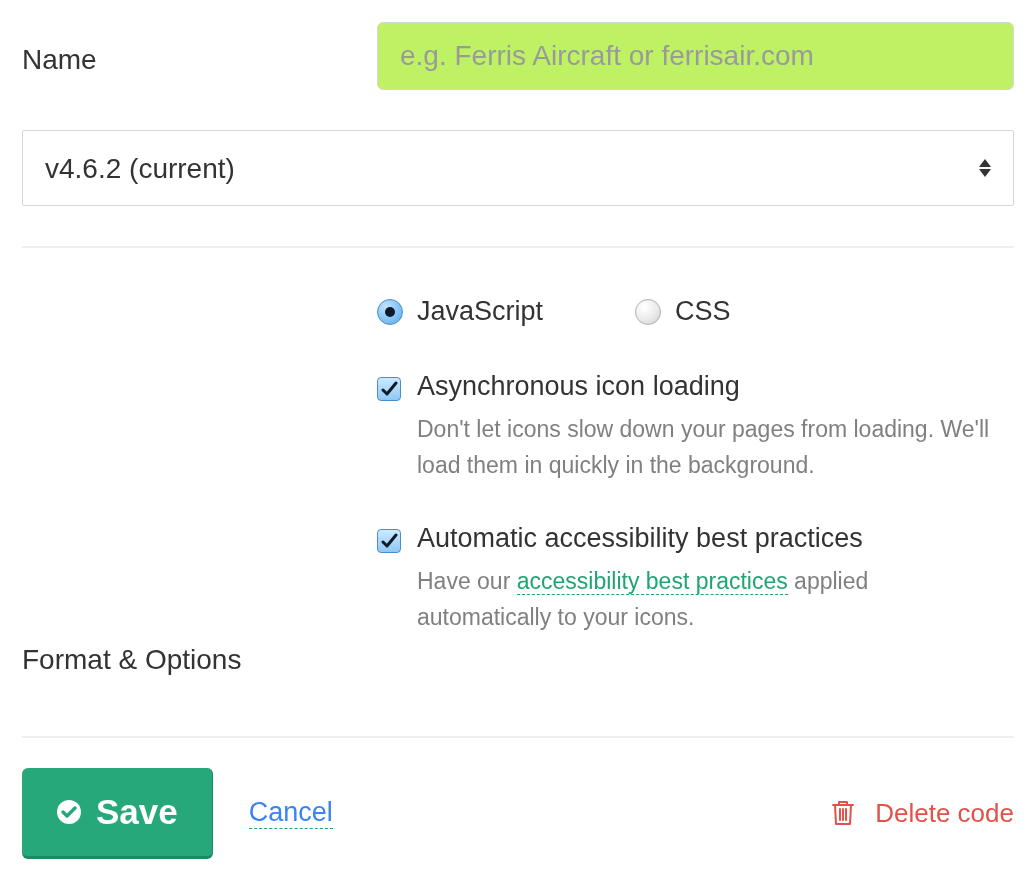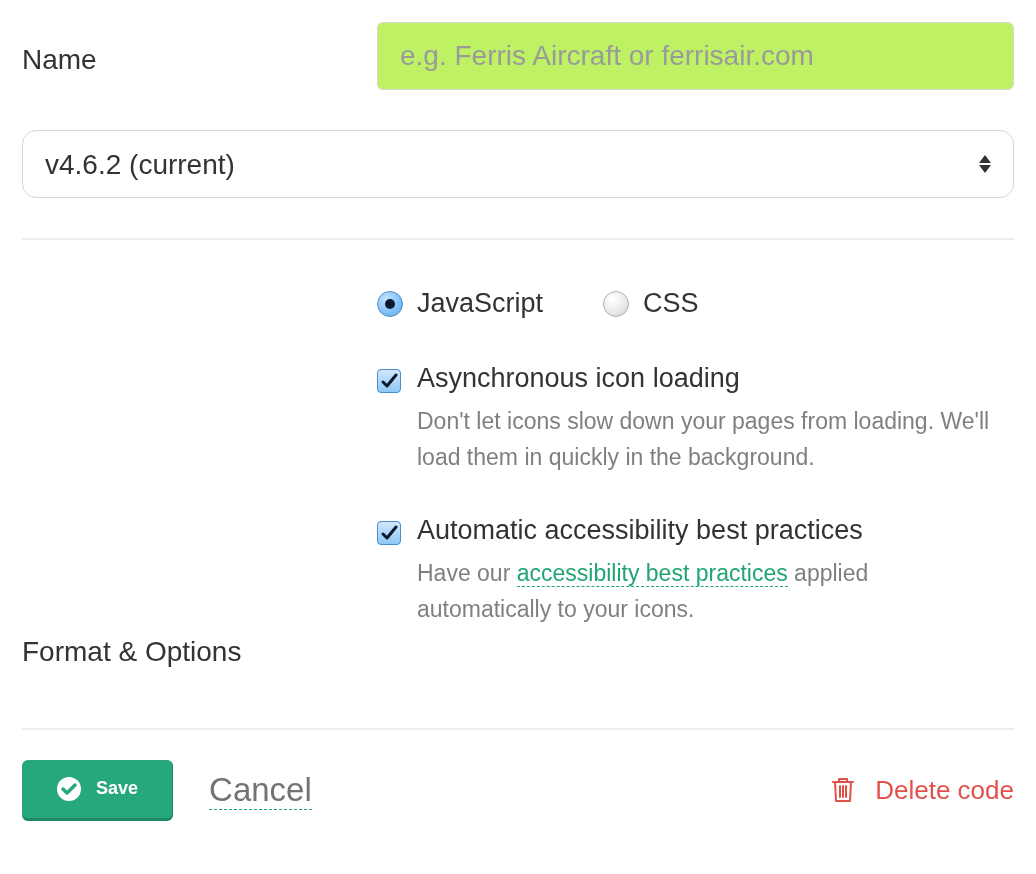--- a/index.html
+++ b/index.html
@@ -36,23 +36,23 @@
       color: #333;
       background: #bef264;
     }
     .text-input::placeholder { color: #9a9a9a; }
     .select-wrap {
       position: relative;
       width: 100%;
     }
     .select-input {
       width: 100%;
-      height: 68px;
+      height: 76px;
       border: 1px solid #d6d6d6;
-      border-radius: 14px;
+      border-radius: 2px;
       font-size: 28px;
       padding: 0 22px;
       color: #333;
       background: #fff;
       appearance: none;
       -webkit-appearance: none;
       cursor: pointer;
     }
     .select-arrows {
       position: absolute;
@@ -66,21 +66,21 @@
     }
     .select-arrows svg { display: block; }
     .divider {
       border: none;
       border-top: 2px solid #eeeeee;
       margin: 10px 0 48px 0;
     }
     .divider.bottom { margin: 60px 0 30px 0; }
     .radio-row {
       display: flex;
-      gap: 60px;
+      gap: 92px;
       align-items: center;
       margin-bottom: 44px;
     }
     .radio-item {
       display: flex;
       align-items: center;
       gap: 14px;
       cursor: pointer;
     }
     .radio-circle {
@@ -157,31 +157,31 @@
       align-items: center;
       gap: 36px;
     }
     .save-btn {
       background: #27a87a;
       color: #fff;
       border: none;
       border-bottom: 3px solid #1d8a63;
       border-right: 1px solid #1d8a63;
       border-radius: 6px;
-      font-size: 18px;
+      font-size: 35px;
       font-weight: 600;
-      padding: 16px 34px;
+      padding: 24px 34px;
       display: flex;
       align-items: center;
       gap: 14px;
       cursor: pointer;
     }
     .cancel-link {
-      color: #737373;
-      font-size: 33px;
+      color: #3b82f6;
+      font-size: 27px;
       border-bottom: 1px dashed #1fa572;
       cursor: pointer;
     }
     .delete-link {
       color: #e2514a;
       font-size: 26px;
       display: flex;
       align-items: center;
       gap: 20px;
       cursor: pointer;

